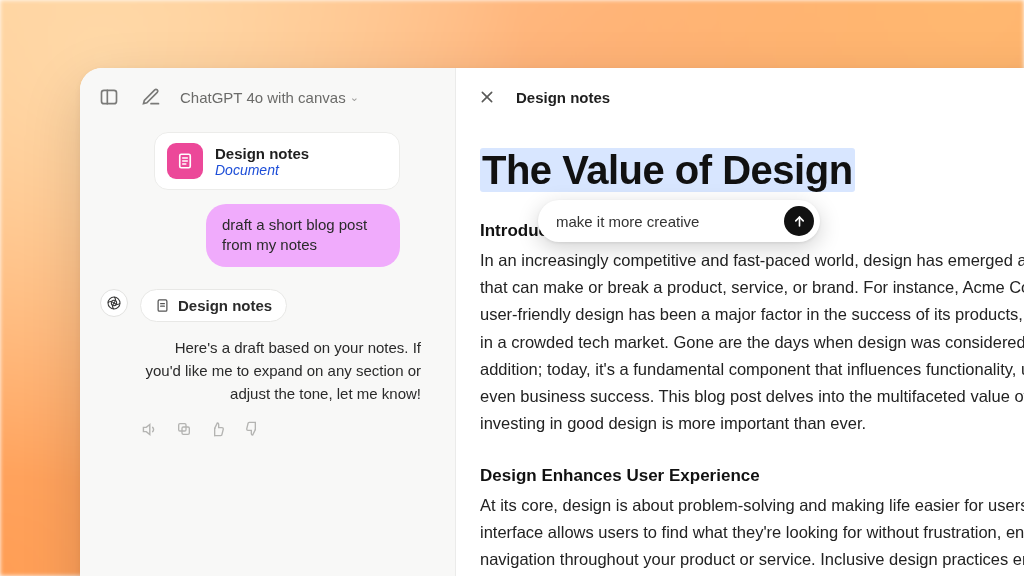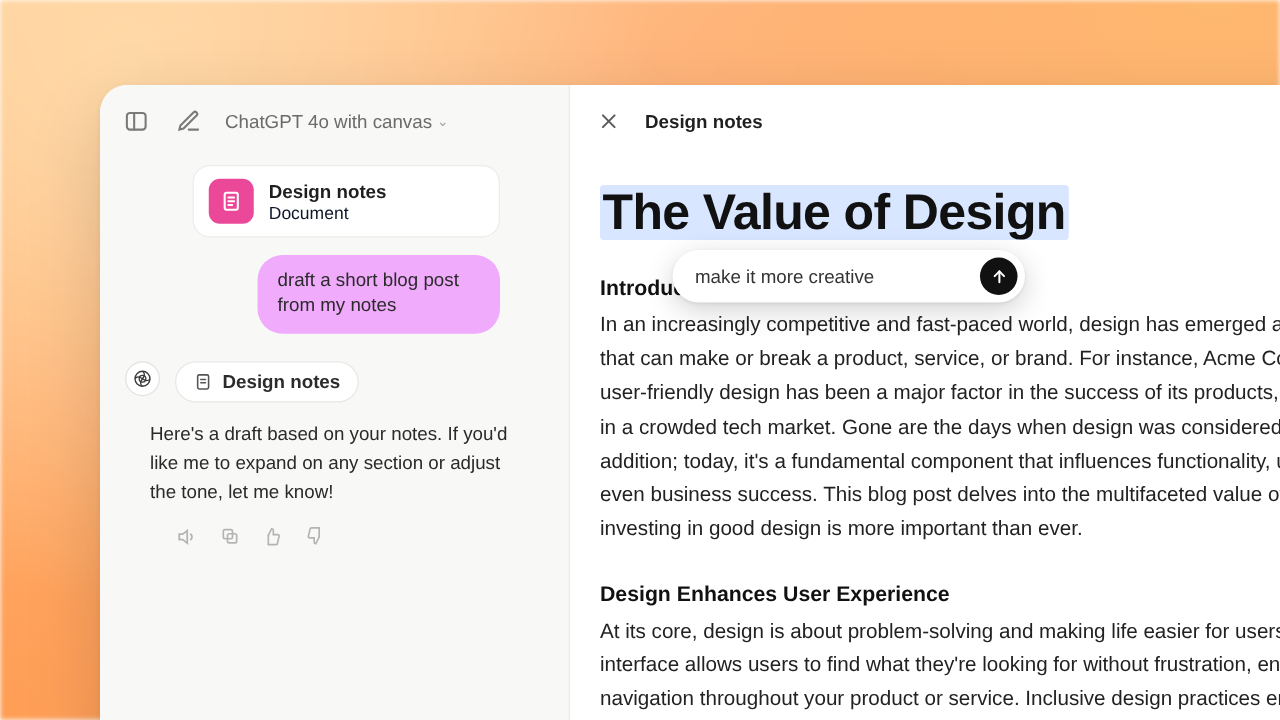--- a/index.html
+++ b/index.html
@@ -59,21 +59,21 @@
     padding: 10px 12px;
     display: flex; align-items: center; gap: 12px;
     cursor: pointer;
   }
   .doc-badge {
     width: 36px; height: 36px; border-radius: 9px;
     background: #ec4899;
     display: flex; align-items: center; justify-content: center;
   }
   .doc-title { font-weight: 700; font-size: 15px; color: #1f1f1f; }
-  .doc-sub { font-size: 14px; color: #0f172a; }
+  .doc-sub { font-size: 14px; color: #1d4ed8; font-style: italic; }
 
   .user-msg {
     margin: 14px 0 0 0;
     margin-left: 110px;
     width: 194px;
     background: #f0abfc;
     border-radius: 20px;
     padding: 11px 16px;
     font-size: 15px; line-height: 1.35;
     color: #2a2a2a;
@@ -88,23 +88,23 @@
     flex-shrink: 0;
   }
   .chip {
     display: inline-flex; align-items: center; gap: 8px;
     background: #fff; border: 1px solid #e8e8e6;
     border-radius: 18px; padding: 7px 14px;
     font-size: 15px; font-weight: 600; color: #2b2b2b;
     cursor: pointer;
   }
   .assistant-text {
-    margin: 14px 0 0 24px;
+    margin: 14px 0 0 44px;
     padding-right: 18px;
-    font-size: 15px; line-height: 1.55; color: #2a2a2a;
+    font-size: 15px; line-height: 1.55; color: #2a2a2a; text-align: right;
   }
   .actions { margin: 14px 0 0 44px; display: flex; gap: 14px; color: #b4b4b2; }
   .act { width: 20px; height: 20px; display: flex; align-items: center; justify-content: center; cursor: pointer; }
 
   .right-pane { flex: 1; background: #fff; position: relative; }
   .canvas-header {
     height: 58px; display: flex; align-items: center; gap: 18px;
     padding: 0 20px;
   }
   .close-x { width: 22px; height: 22px; display:flex; align-items:center; justify-content:center; color:#5a5a58; cursor:pointer; }

